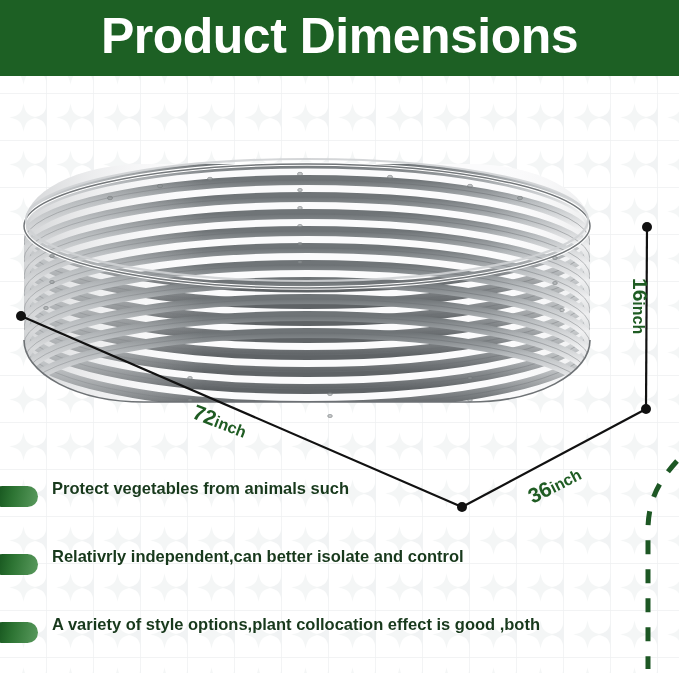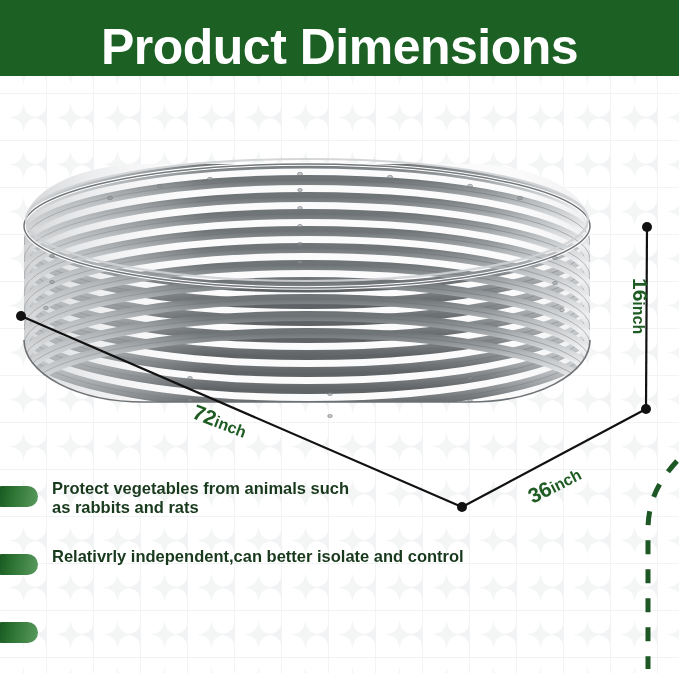--- a/index.html
+++ b/index.html
@@ -15,21 +15,21 @@
   .bg-grid{
     position:absolute;left:0;top:0;width:679px;height:673px;
     z-index:0;pointer-events:none;
   }
 
   
   .banner{
     position:absolute;left:0;top:0;width:679px;height:76px;
     background:#1d6024;
     z-index:4;
-    display:flex;align-items:flex-end;justify-content:center;
+    display:flex;align-items:center;justify-content:center;
   }
   .banner-title{
     color:#ffffff;
     font-size:50px;
     font-weight:bold;
     letter-spacing:-0.5px;
     line-height:1;
     white-space:nowrap;
     padding-bottom:4px;
     font-family:"Liberation Sans",sans-serif;
@@ -281,32 +281,32 @@
   <div class="banner">
     <div class="banner-title">Product Dimensions</div>
   </div>
 
   <div class="bullets">
 
     <div class="bullet-row">
       <div class="pill"></div>
       <div class="bullet-text">
         <span>Protect vegetables from animals such</span>
-        <span class="l2">as rabbits and rats</span>
       </div>
     </div>
 
     <div class="bullet-row">
       <div class="pill"></div>
       <div class="bullet-text">
         <span>Relativrly independent,can better isolate and control</span>
       </div>
     </div>
 
     <div class="bullet-row">
       <div class="pill"></div>
       <div class="bullet-text">
+        <span>A variety of style options,plant collocation effect  is good ,both</span>
       </div>
     </div>
 
   </div>
 
 </div>
 
 </body></html>

